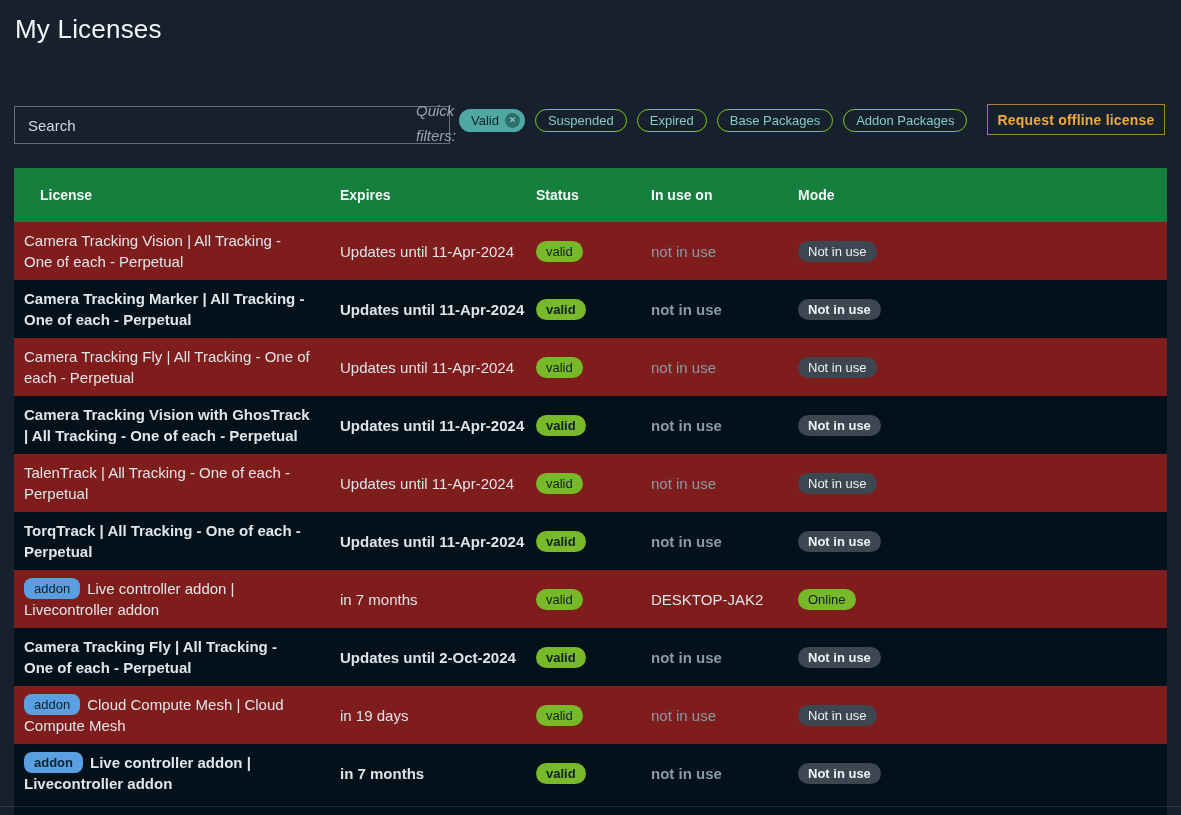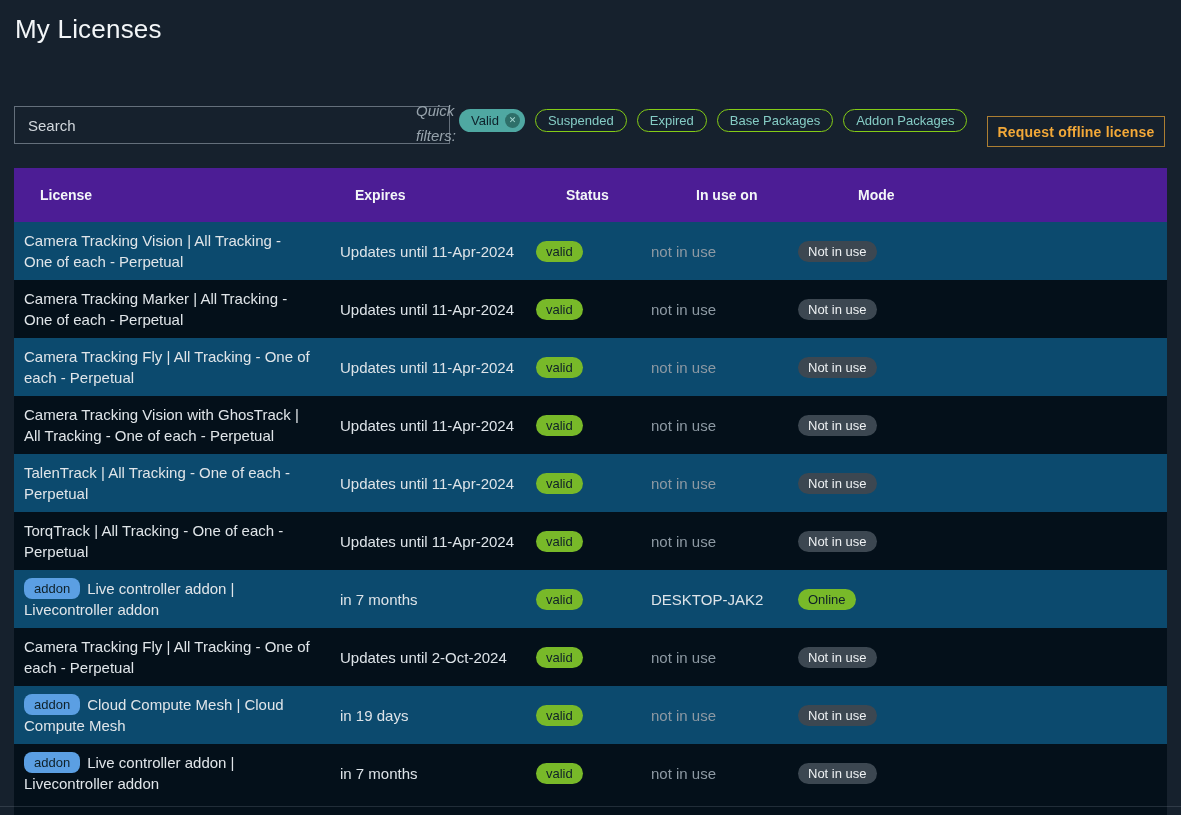--- a/index.html
+++ b/index.html
@@ -38,40 +38,40 @@
   }
   .chip.filled { background:#4fa8a2; color:#0e222b; padding-right:5px; gap:6px; }
   .chip.outlined { border:1px solid #84cc16; color:#85ccc5; background:transparent; }
   .chip-close {
     width:15px; height:15px; border-radius:50%;
     background:#2e6f69; color:#a8dad4;
     display:flex; align-items:center; justify-content:center;
     font-size:9px; line-height:1; cursor:pointer;
   }
   .request-btn {
-    position:absolute; left:987px; top:116px; width:178px; height:31px;
+    position:absolute; left:987px; top:104px; width:178px; height:31px;
     background:transparent; border:1px solid rgba(236,166,52,.7);
     color:#f2a838; font-size:14px; font-weight:700; letter-spacing:.2px;
     font-family:"Liberation Sans", sans-serif; cursor:pointer;
   }
   
   .table { position:absolute; left:14px; top:168px; width:1153px; }
   .thead, .trow {
     display:grid;
     grid-template-columns:316px 196px 115px 147px 1fr;
     align-items:center; padding-left:10px;
   }
   .thead {
-    height:54px; background:#4c1d95;
-    color:#f3f6f8; font-size:14px; font-weight:700;gap:15px;
+    height:54px; background:#15803d;
+    color:#f3f6f8; font-size:14px; font-weight:700;
   }
   .thead .hc1 { padding-left:16px; }
   .trow { min-height:52px; font-size:15px; color:#dde3e8; }
-  .trow.odd { background:#0c4a6e; }
-  .trow.even { background:#04101a; }
+  .trow.odd { background:#7f1d1d; }
+  .trow.even { background:#04101a;font-weight:bold; }
   .license-cell { padding:8px 30px 8px 0; line-height:21px; color:#e0e5e9; }
   .badge {
     display:inline-block; border-radius:11px; font-size:13px;
     padding:2px 10px; line-height:17px; white-space:nowrap;
   }
   .badge.green { background:#78b929; color:#0e2028; }
   .badge.blue  { background:#5b9fe3; color:#0e2028; }
   .badge.gray  { background:#3c4751; color:#eef1f3; }
   .addon-badge { margin-right:7px; vertical-align:1px;border-radius:8px; }
   .muted { color:#8d99a3; }

